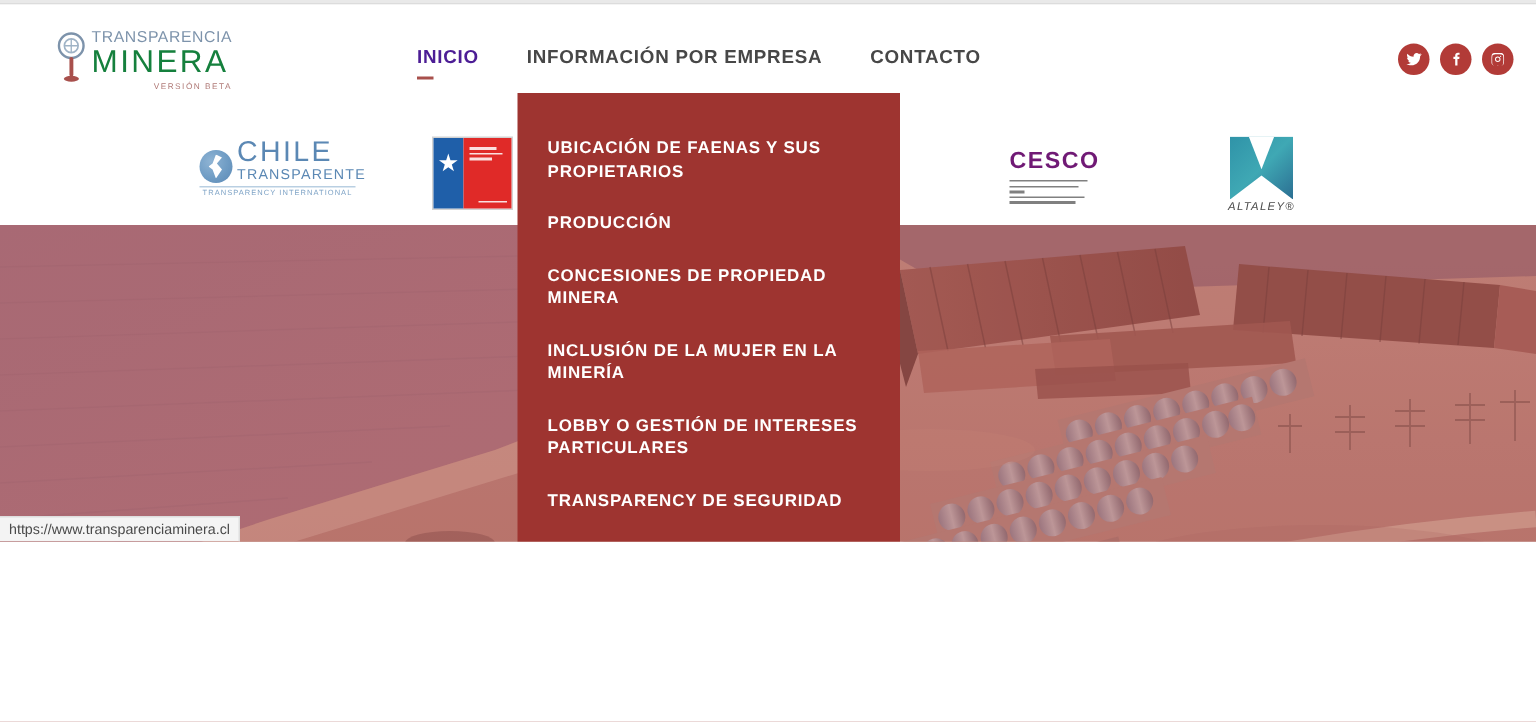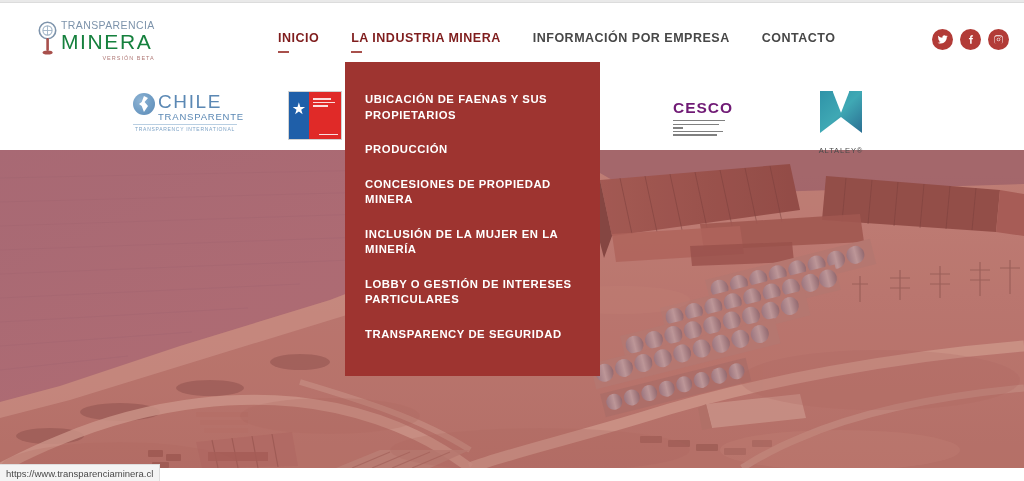--- a/index.html
+++ b/index.html
@@ -3,21 +3,21 @@
 <meta charset="utf-8">
 <title>Transparencia Minera</title>
 <style>
   * { box-sizing: border-box; margin: 0; padding: 0; }
   html, body {
     width: 1024px; height: 481px;
     overflow: hidden;
     font-family: "Liberation Sans", sans-serif;
     background: #ffffff;
   }
-  .page { position: relative; width: 1024px; height: 481px; overflow: hidden; }
+  .page { position: relative; width: 1024px; height: 361px; overflow: hidden; }
 
   
   .chrome-line {
     position: absolute; top: 0; left: 0; width: 1024px; height: 3px;
     background: #e9e9e9; border-bottom: 1px solid #dcdcdc;
   }
 
   
   .header-band {
     position: absolute; top: 3px; left: 0; width: 1024px; height: 147px;
@@ -45,21 +45,21 @@
 
   
   .mainnav {
     position: absolute; left: 278px; top: 28px; display: flex; gap: 32px;
     align-items: flex-start;
   }
   .navitem {
     position: relative; font-size: 12.5px; font-weight: 700; letter-spacing: .5px;
     color: #474747; white-space: nowrap; padding-bottom: 9px; cursor: pointer;
   }
-  .navitem.active { color: #7f1d1d; }
+  .navitem.active { color: #4c1d95; }
   .navitem.active::after {
     content: ""; position: absolute; left: 0; bottom: 1px;
     width: 11px; height: 2.5px; background: #a8504c;
   }
 
   
   .social { position: absolute; right: 15px; top: 26px; display: flex; gap: 7px; }
   .soc {
     width: 21px; height: 21px; border-radius: 50%; background: #b23b37;
     display: flex; align-items: center; justify-content: center; cursor: pointer;
@@ -67,21 +67,21 @@
   .soc svg { width: 11px; height: 11px; fill: #ffffff; }
 
   
   .partners {
     position: absolute; top: 88px; left: 0; width: 1024px; height: 56px;
   }
   .partner { position: absolute; top: 0; }
 
   
   .p-chile { left: 133px; top: 2px; width: 104px; }
-  .ct-row { display: flex; align-items: flex-start; gap: 3px; }
+  .ct-row { display: flex; align-items: flex-end; gap: 3px; }
   .ct-globe {
     width: 22px; height: 22px; border-radius: 50%;
     background: radial-gradient(circle at 35% 35%, #8fb4d4 0%, #6f9cc4 55%, #5b88b4 100%);
     position: relative; flex: none;
   }
   .ct-globe::before {
     content: ""; position: absolute; left: 6px; top: 3px;
     width: 9px; height: 16px; background: #ffffff;
     clip-path: polygon(55% 0, 100% 12%, 62% 38%, 100% 62%, 55% 100%, 30% 62%, 0 50%, 30% 38%);
   }
@@ -132,21 +132,21 @@
   .al-mark {
     width: 42px; height: 42px; margin: 0 auto; position: relative;
     background: linear-gradient(135deg, #2f93a8 0%, #3fa8b4 50%, #2b6e92 100%);
     clip-path: polygon(0 0, 100% 0, 100% 100%, 50% 62%, 0 100%);
   }
   .al-mark::after {
     content: ""; position: absolute; left: 50%; top: 0; transform: translateX(-50%);
     width: 17px; height: 100%; background: #ffffff;
     clip-path: polygon(0 0, 100% 0, 50% 52%);
   }
-  .al-name { font-size: 7.5px; letter-spacing: .9px; color: #4a4a4a; margin-top: 13px; }
+  .al-name { font-size: 7.5px; letter-spacing: .9px; color: #4a4a4a; margin-top: 0; font-style: italic; }
 
   
   .hero {
     position: absolute; top: 150px; left: 0; width: 1024px; height: 318px;
     overflow: hidden; background: #b06a66;
   }
   .hero-img { position: absolute; inset: 0; }
 
   
   .dropdown {
@@ -412,21 +412,20 @@
       </svg>
       <div class="logo-text">
         <div class="logo-top">TRANSPARENCIA</div>
         <div class="logo-main">MINERA</div>
         <div class="logo-sub">VERSIÓN BETA</div>
       </div>
     </div>
 
     <nav class="mainnav">
       <div class="navitem active">INICIO</div>
-      <div class="navitem active">LA INDUSTRIA MINERA</div>
       <div class="navitem">INFORMACIÓN POR EMPRESA</div>
       <div class="navitem">CONTACTO</div>
     </nav>
 
     <div class="social">
       <div class="soc">
         <svg viewBox="0 0 24 24">
           <path d="M23 4.9c-.8.4-1.7.6-2.6.8.9-.6 1.6-1.4 2-2.5-.9.5-1.8.9-2.9 1.1-.8-.9-2-1.4-3.3-1.4-2.5 0-4.5 2-4.5 4.5 0 .4 0 .7.1 1C8.1 8.2 4.9 6.5 2.8 3.9c-.4.7-.6 1.4-.6 2.3 0 1.6.8 3 2 3.8-.7 0-1.4-.2-2-.6v.1c0 2.2 1.6 4 3.6 4.4-.4.1-.8.2-1.2.2-.3 0-.6 0-.8-.1.6 1.8 2.2 3.1 4.2 3.1-1.5 1.2-3.5 1.9-5.6 1.9-.4 0-.7 0-1.1-.1 2 1.3 4.4 2 7 2 8.4 0 13-7 13-13v-.6c.9-.6 1.7-1.4 2.3-2.4z"></path>
         </svg>
       </div>

